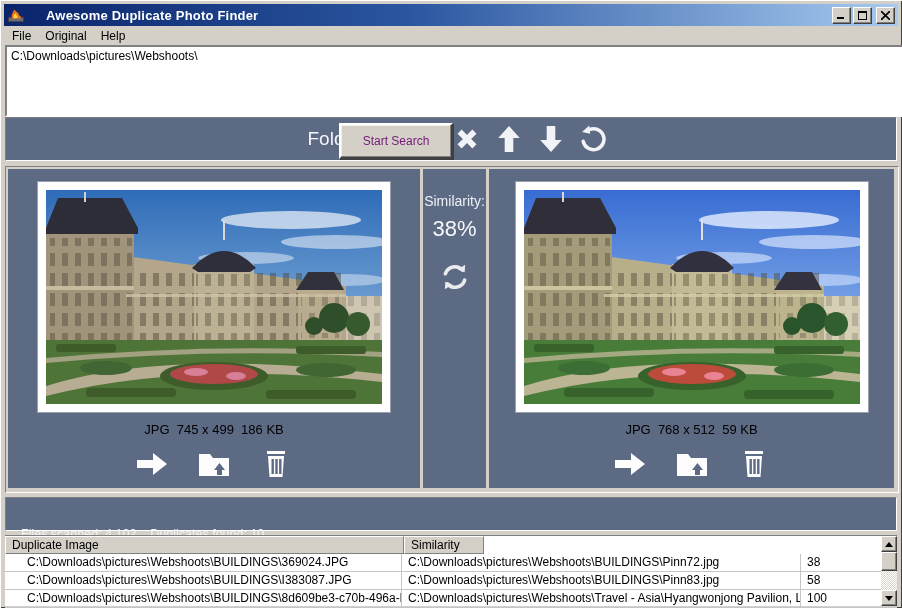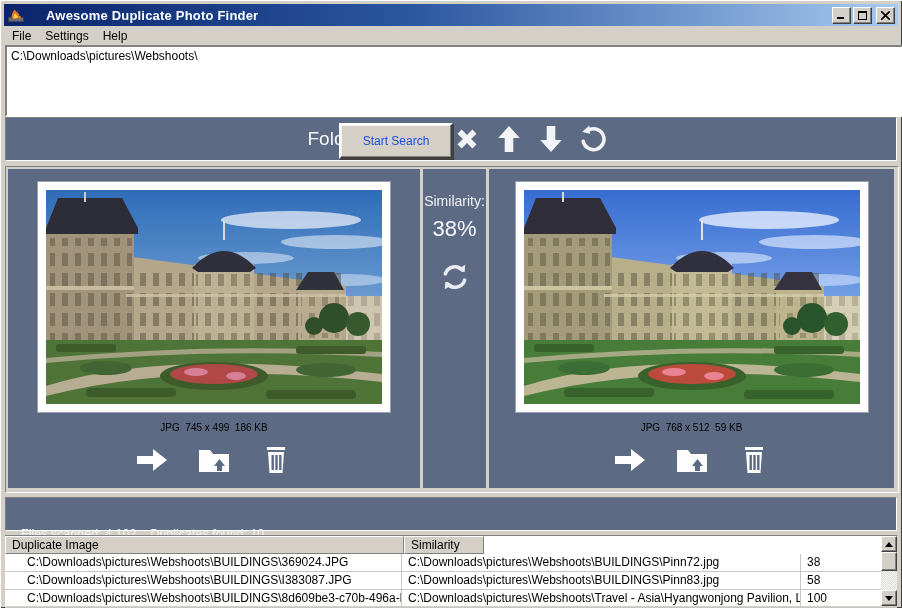--- a/index.html
+++ b/index.html
@@ -43,21 +43,21 @@
     background:#5d6a84;border:1px solid;border-color:#808080 #ffffff #ffffff #808080;
     display:flex;align-items:center;justify-content:center;
   }
   .toolbar-label{color:#f4f6f8;font-size:19px;margin-left:13px;width:86px;flex:0 0 auto;}
   .tool-icons{display:flex;align-items:center;gap:12px;margin-left:16px;}
   .tool-icon{width:30px;height:30px;display:flex;align-items:center;justify-content:center;}
   .btn-classic{
     position:absolute;left:333px;top:5px;width:110px;height:32px;
     background:#d4d0c8;border:2px solid;border-color:#ffffff #404040 #404040 #ffffff;
     box-shadow:inset -1px -1px 0 #808080,inset 1px 1px 0 #f5f2ec, 1px 1px 0 #404040;
-    font-size:12px;color:#1d4ed8;display:flex;align-items:center;justify-content:center;
+    font-size:12px;color:#701a75;display:flex;align-items:center;justify-content:center;
     font-family:"Liberation Sans", sans-serif;
   }
   
   .mainpanel{
     position:absolute;left:5px;top:166px;width:892px;height:325px;
     background:#d4d0c8;border:1px solid;border-color:#808080 #ffffff #ffffff #808080;
   }
   .photo-panel{position:absolute;top:2px;height:319px;background:#5d6a84;}
   .photo-panel.left{left:2px;width:412px;}
   .photo-panel.right{left:483px;width:405px;}
@@ -66,21 +66,21 @@
   .sim-value{color:#f7f8fa;font-size:22px;margin-top:7px;}
   .sim-sync{margin-top:20px;display:inline-block;}
   .photo-frame{
     margin:12px auto 0;width:336px;background:#fff;padding:8px;
     border:1px solid #9aa0ab;
   }
   .photo-inner{width:336px;height:214px;overflow:hidden;background:#7fa8d6;}
   .photo-inner svg{display:block;}
   .dup-tint svg{filter:hue-rotate(8deg) saturate(1.12) brightness(1.04);}
   .photo-meta{
-    text-align:center;color:#000;font-size:10px;margin-top:9px;white-space:pre;
+    text-align:center;color:#000;font-size:13px;margin-top:9px;white-space:pre;
   }
   .photo-actions{display:flex;justify-content:center;gap:28px;margin-top:12px;}
   .action-icon{width:34px;height:30px;}
   
   .statusbar{
     position:absolute;left:5px;top:497px;width:890px;height:32px;
     background:#5d6a84;border:1px solid;border-color:#808080 #ffffff #ffffff #808080;
     display:flex;align-items:center;color:#f2f4f7;font-size:12.5px;
   }
   .statusbar span{margin-left:15px;margin-top:40px;}
@@ -151,21 +151,21 @@
     <div class="winbtn close">
       <svg width="9" height="9" viewBox="0 0 9 9">
           <path d="M0 0l9 9M9 0l-9 9" stroke="#000" stroke-width="1.6"></path>
         </svg>
     </div>
   </div>
 </div>
 
 <div class="menubar">
   <span class="menu-item">File</span>
-  <span class="menu-item">Settings</span>
+  <span class="menu-item">Original</span>
   <span class="menu-item">Help</span>
 </div>
 
 <div class="folderlist">C:\Downloads\pictures\Webshoots\</div>
 
 <div class="toolbar">
   <span class="toolbar-label">Folders:</span>
   <div class="tool-icons">
     <span class="tool-icon">
       <svg width="28" height="28" viewBox="0 0 24 24">

